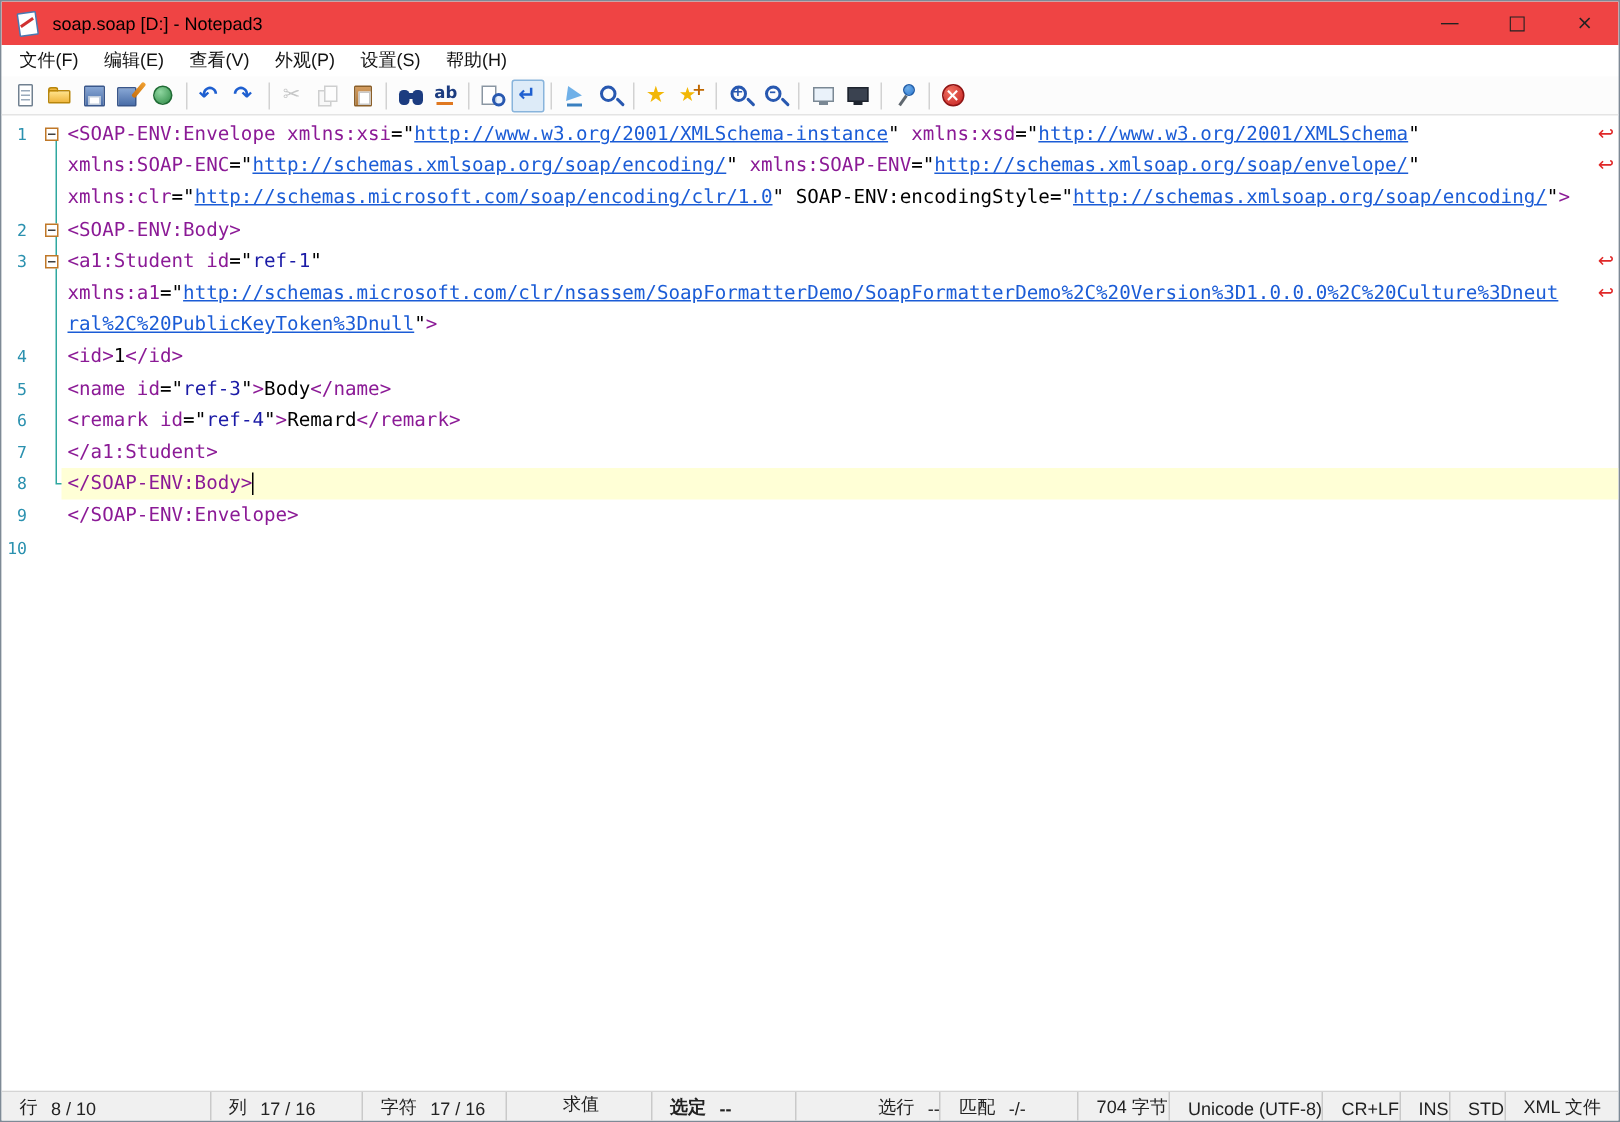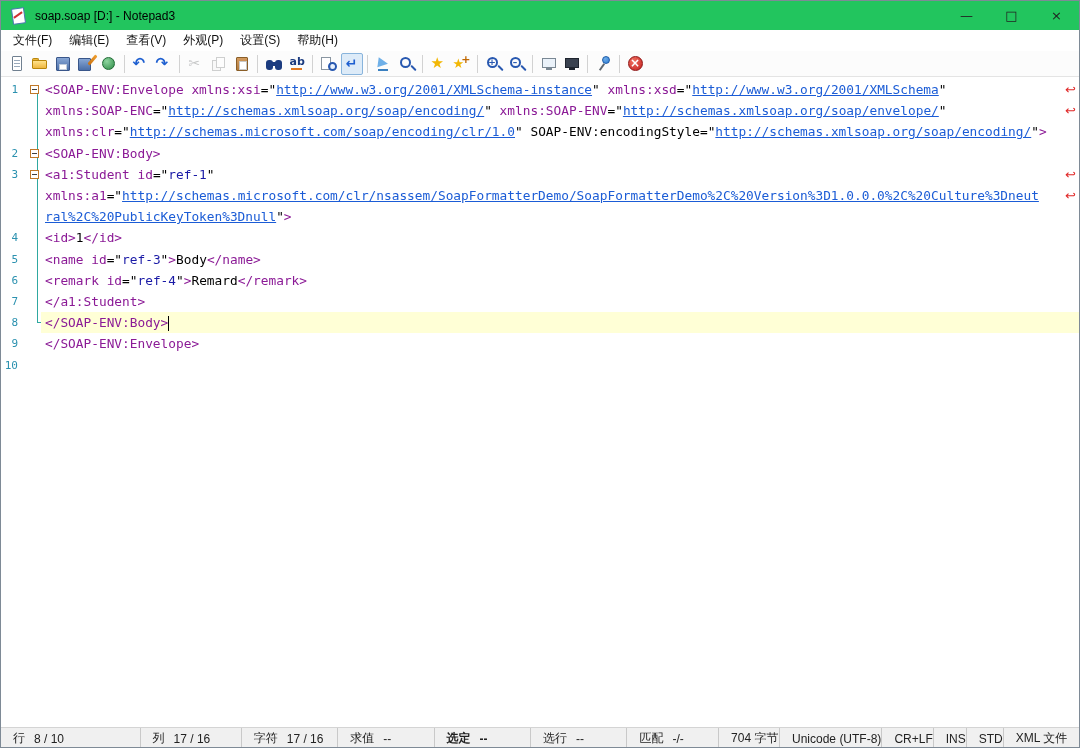--- a/index.html
+++ b/index.html
@@ -1,20 +1,20 @@
 <!DOCTYPE html>
 <html style="--c-tag: #8B1A96; --c-op: #000000; --c-url: #1B5CD6; --c-val: #1A1AA6; --c-txt: #000000; --c-linenum: #2B91AF; --c-curline: #FFFFD6; --c-foldbox: #C07828; --c-foldline: #2FA8A0; --c-wrapmark: #E02828;"><head>
 <meta charset="utf-8">
 <style>
   * { box-sizing: border-box; margin: 0; padding: 0; }
   body { font-family: "Liberation Sans", sans-serif; background: #fff; }
   .window { position: relative; width: 1080px; height: 748px; border: 1px solid #7E8A96; background: #fff; overflow: hidden; }
 
   
-  .titlebar { height: 29px; display: flex; align-items: center; background: #22c55e; }
+  .titlebar { height: 29px; display: flex; align-items: center; background: #ef4444; }
   .appicon { width: 17px; height: 17px; position: relative; margin-left: 9px; flex: 0 0 auto; }
   .appicon::before { content:""; position:absolute; left:2px; top:1px; width:11px; height:14px; background:#fff; border:1px solid #4A78B0; transform:rotate(-8deg); border-radius:1px; }
   .appicon::after { content:""; position:absolute; left:3px; top:7px; width:10px; height:2px; background:#D03030; transform:rotate(-35deg); }
   .title { font-size: 12px; color: #000; margin-left: 8px; white-space: nowrap; }
   .wbtns { margin-left: auto; display: flex; height: 100%; }
   .wbtn { width: 45px; height: 100%; display: flex; align-items: center; justify-content: center; font-size: 13px; color: #222; cursor: default; font-family: "DejaVu Sans", sans-serif; }
 
   
   .menubar { height: 21px; display: flex; align-items: center; padding-left: 4px; background: #fff; }
   .menu-item { font-size: 12px; color: #111; padding: 2px 8px; margin-right: 1px; white-space: nowrap; }
@@ -300,29 +300,29 @@
         <span class="sval">8 / 10</span>
       </div>
       <div class="scell" style="flex-basis: 105px;">
         <span class="slabel">列</span>
         <span class="sval">17 / 16</span>
       </div>
       <div class="scell" style="flex-basis: 100px;">
         <span class="slabel">字符</span>
         <span class="sval">17 / 16</span>
       </div>
-      <div class="scell" style="flex-basis: 100px;">
+      <div class="scell" style="flex-basis: 100px; flex-direction: column;">
         <span class="slabel">求值</span>
         <span class="sval">--</span>
       </div>
       <div class="scell" style="flex-basis: 100px; font-weight: bold;">
         <span class="slabel">选定</span>
         <span class="sval">--</span>
       </div>
-      <div class="scell" style="flex-basis: 100px;">
+      <div class="scell" style="flex-basis: 100px; justify-content: flex-end;">
         <span class="slabel">选行</span>
         <span class="sval">--</span>
       </div>
       <div class="scell" style="flex-basis: 95px; text-align: center;">
         <span class="slabel">匹配</span>
         <span class="sval">-/-</span>
       </div>
       <div class="scell" style="flex-basis: 63px;">
         <span class="sval">704 字节</span>
       </div>

